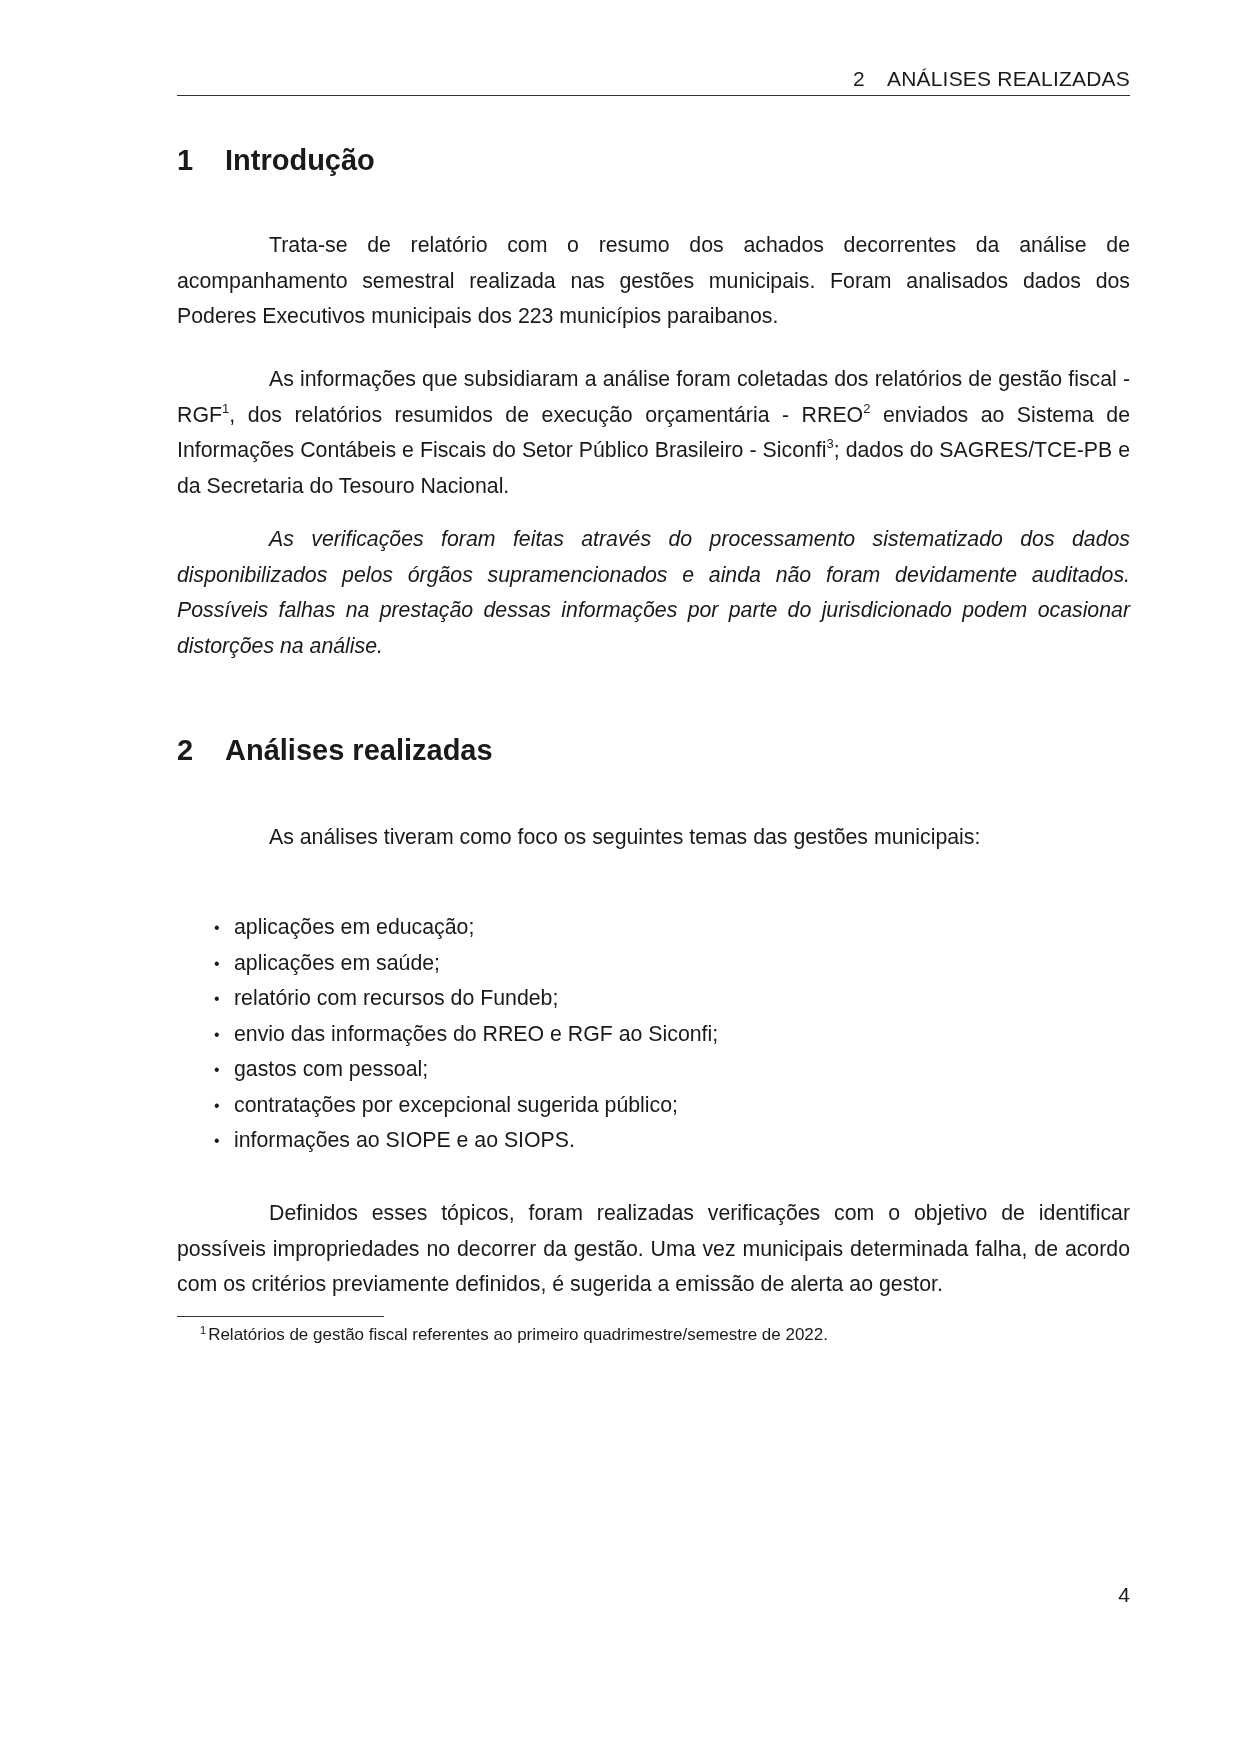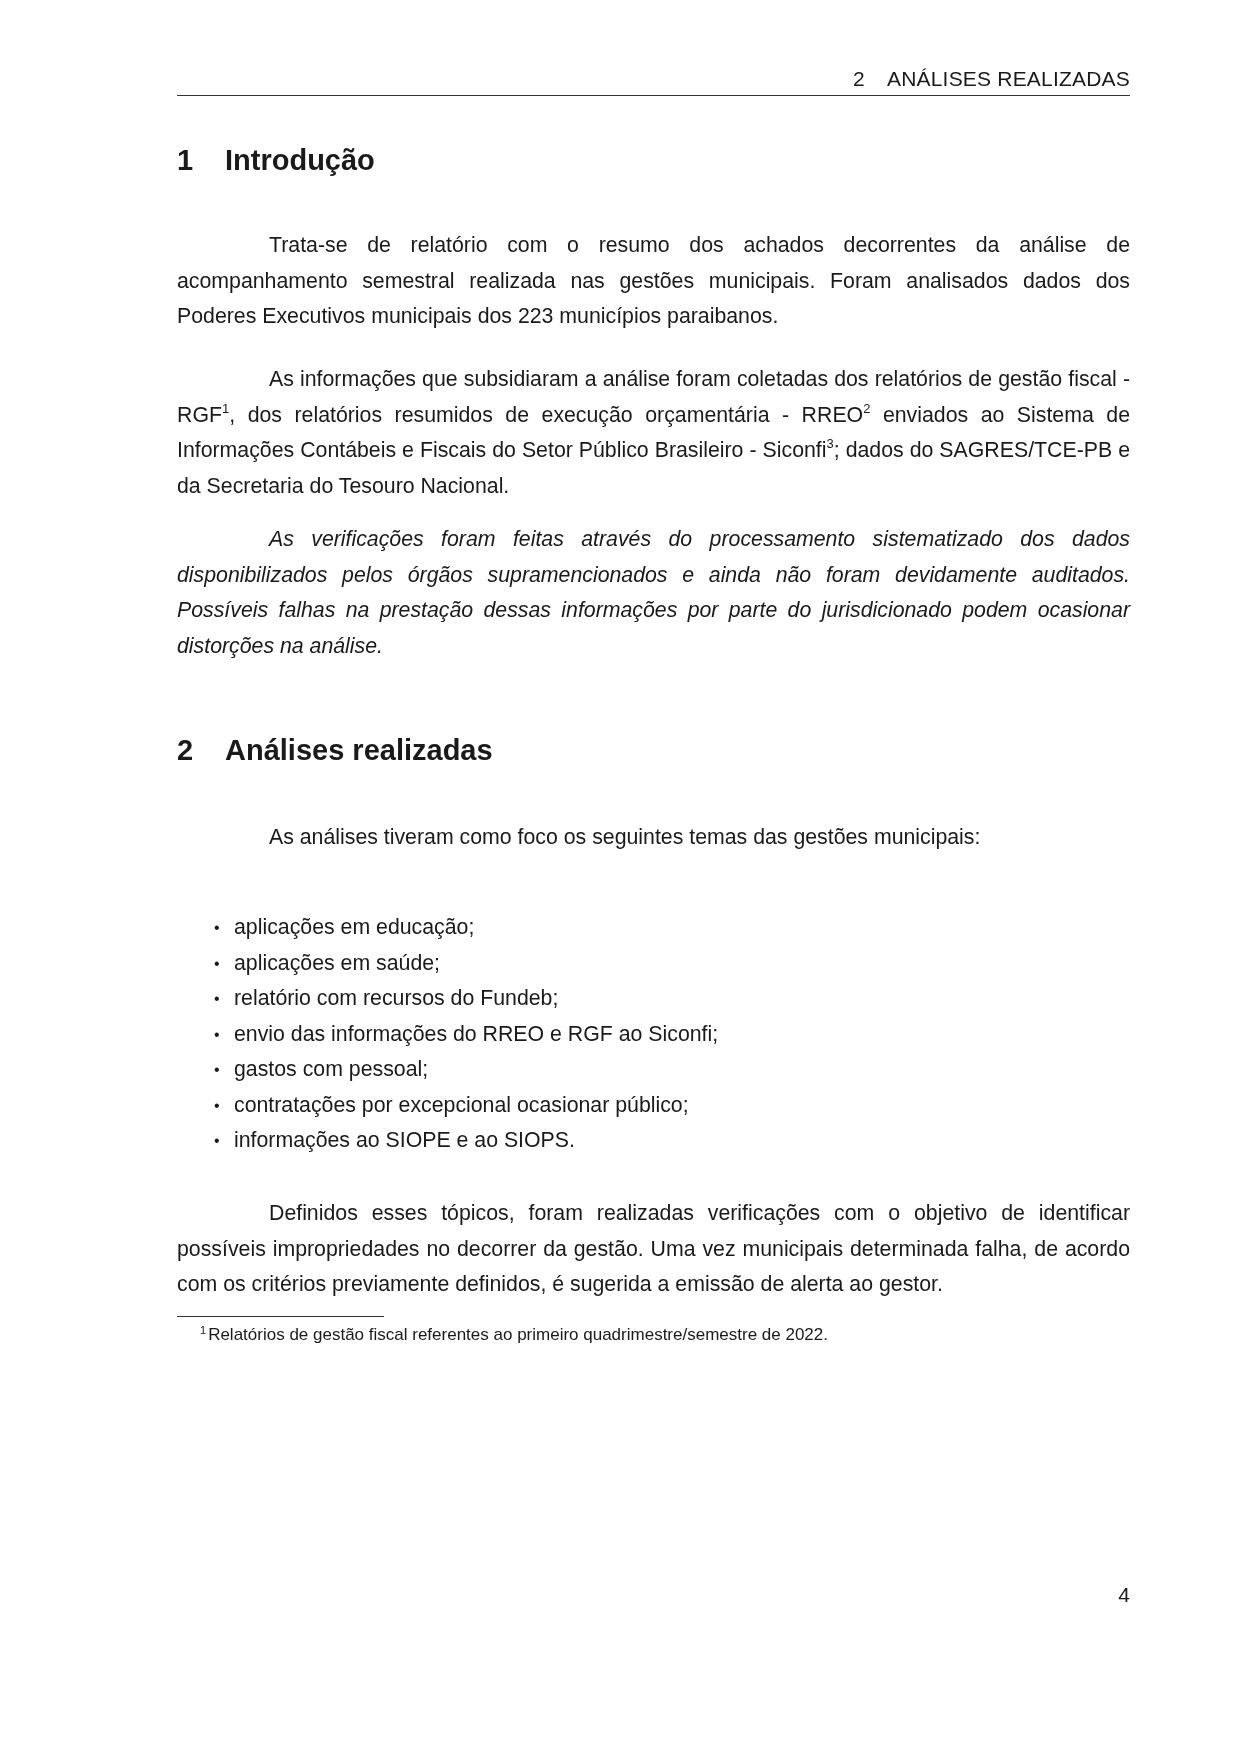--- a/index.html
+++ b/index.html
@@ -67,21 +67,21 @@
 </div>
 
 <p class="para" style="top:820px;">As análises tiveram como foco os seguintes temas das gestões municipais:</p>
 
 <ul class="bullets">
   <li><span class="dot">•</span><span>aplicações em educação;</span></li>
   <li><span class="dot">•</span><span>aplicações em saúde;</span></li>
   <li><span class="dot">•</span><span>relatório com recursos do Fundeb;</span></li>
   <li><span class="dot">•</span><span>envio das informações do RREO e RGF ao Siconfi;</span></li>
   <li><span class="dot">•</span><span>gastos com pessoal;</span></li>
-  <li><span class="dot">•</span><span>contratações por excepcional ocasionar público;</span></li>
+  <li><span class="dot">•</span><span>contratações por excepcional sugerida público;</span></li>
   <li><span class="dot">•</span><span>informações ao SIOPE e ao SIOPS.</span></li>
 </ul>
 
 <p class="para" style="top:1196px;">Definidos esses tópicos, foram realizadas verificações com o objetivo de identificar possíveis impropriedades no decorrer da gestão.  Uma vez municipais determinada falha, de acordo com os critérios previamente definidos, é sugerida a emissão de alerta ao gestor.</p>
 
 <div class="footnote-rule"></div>
 <div class="footnotes">
   <div><sup>1</sup><span>Relatórios de gestão fiscal referentes ao primeiro quadrimestre/semestre de 2022.</span></div>
 </div>
 

